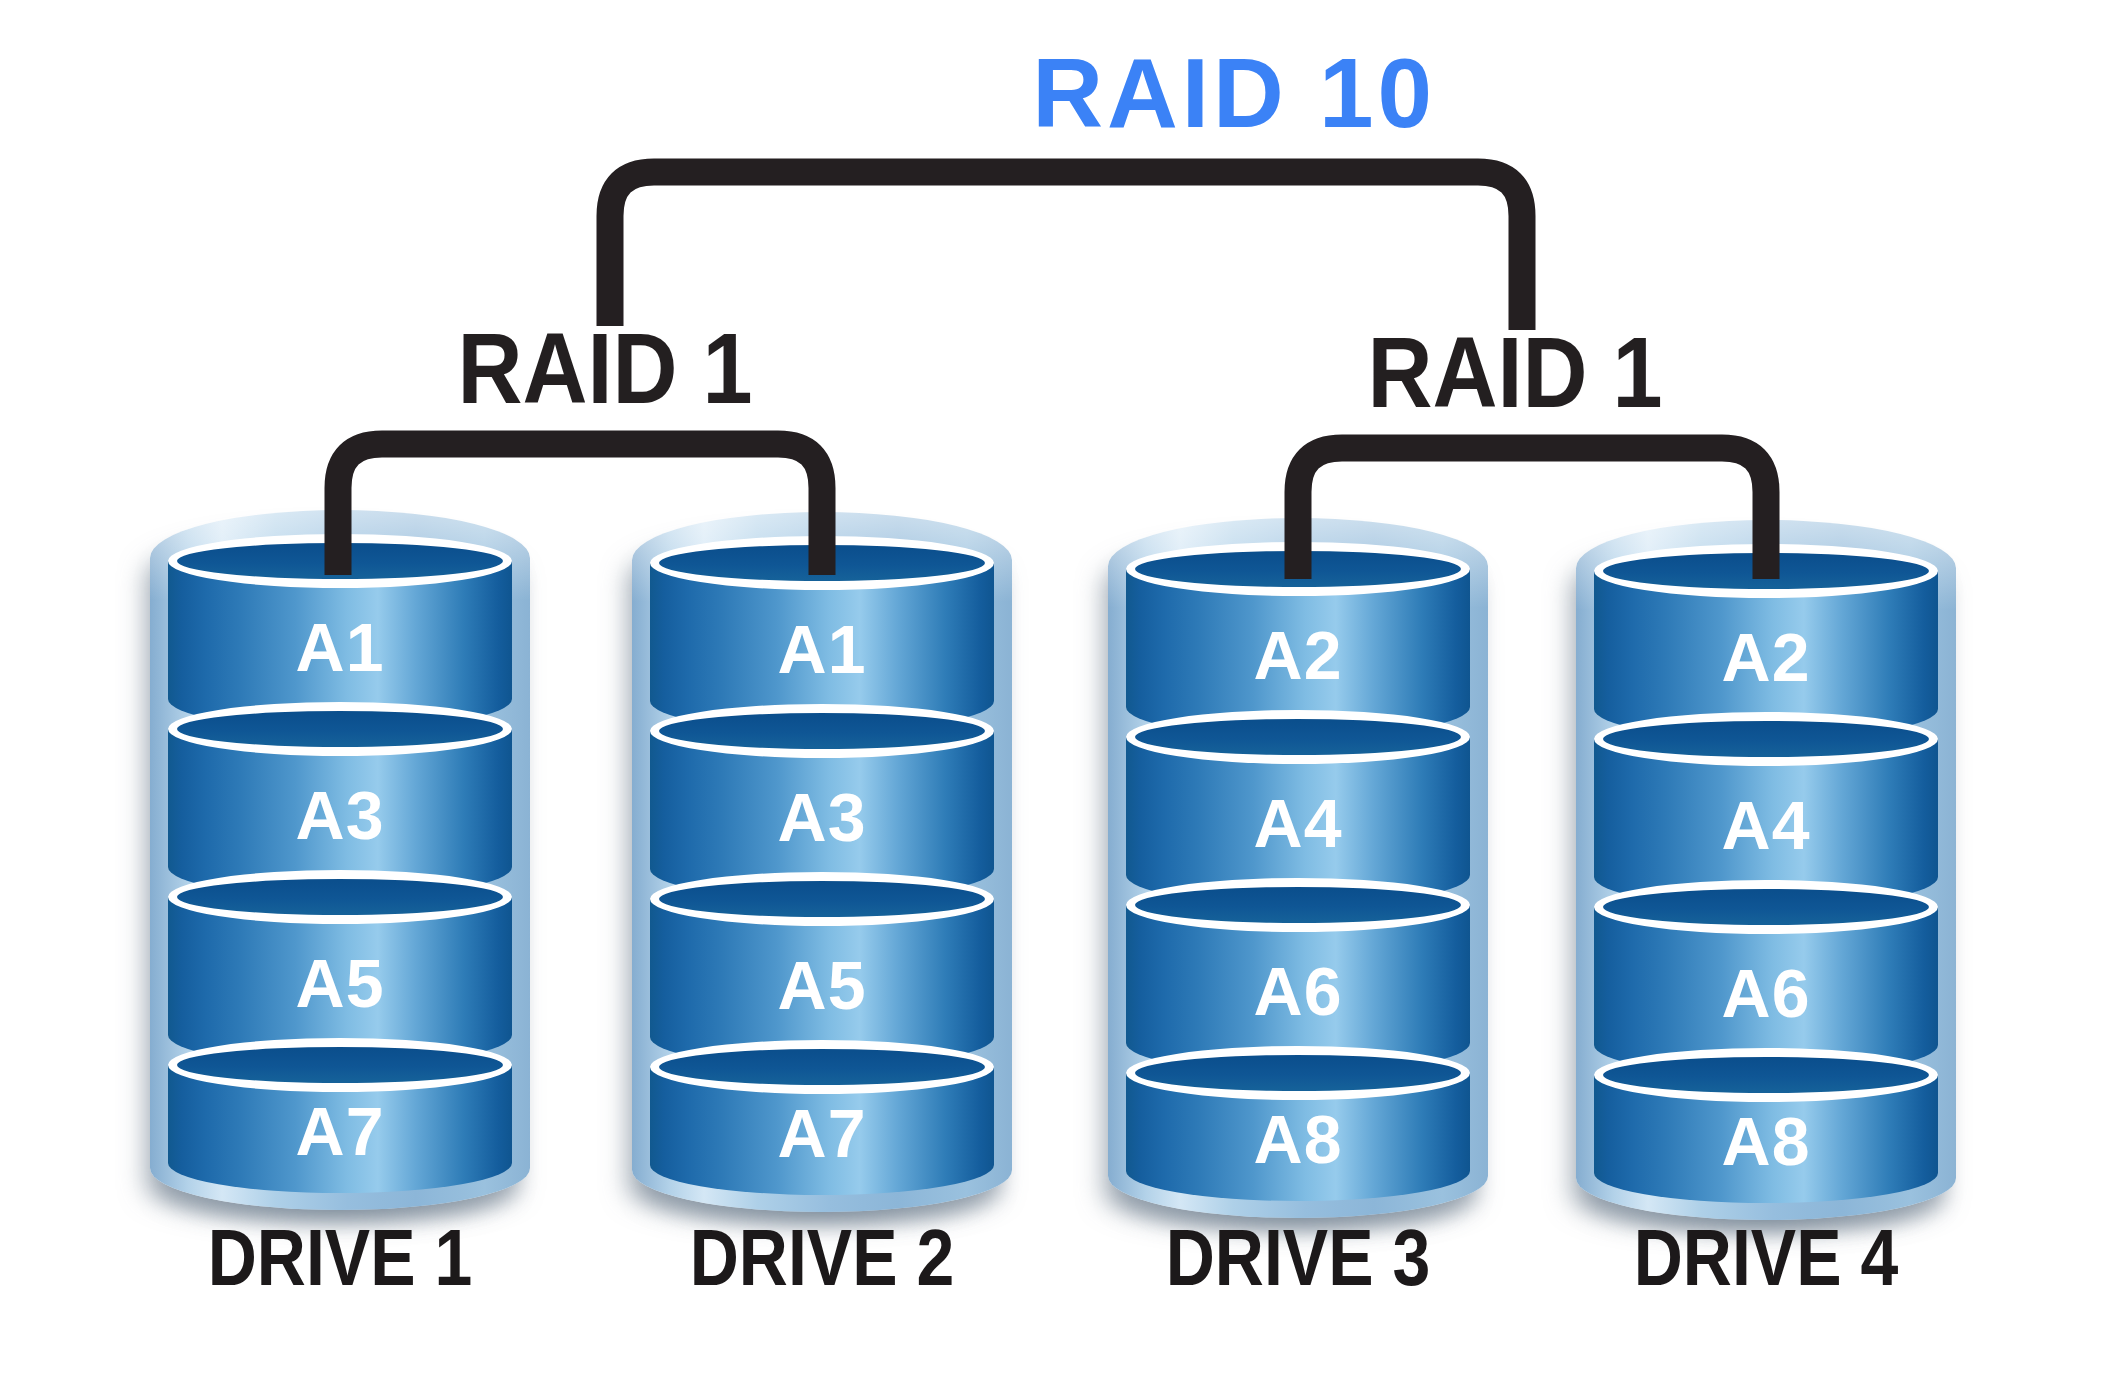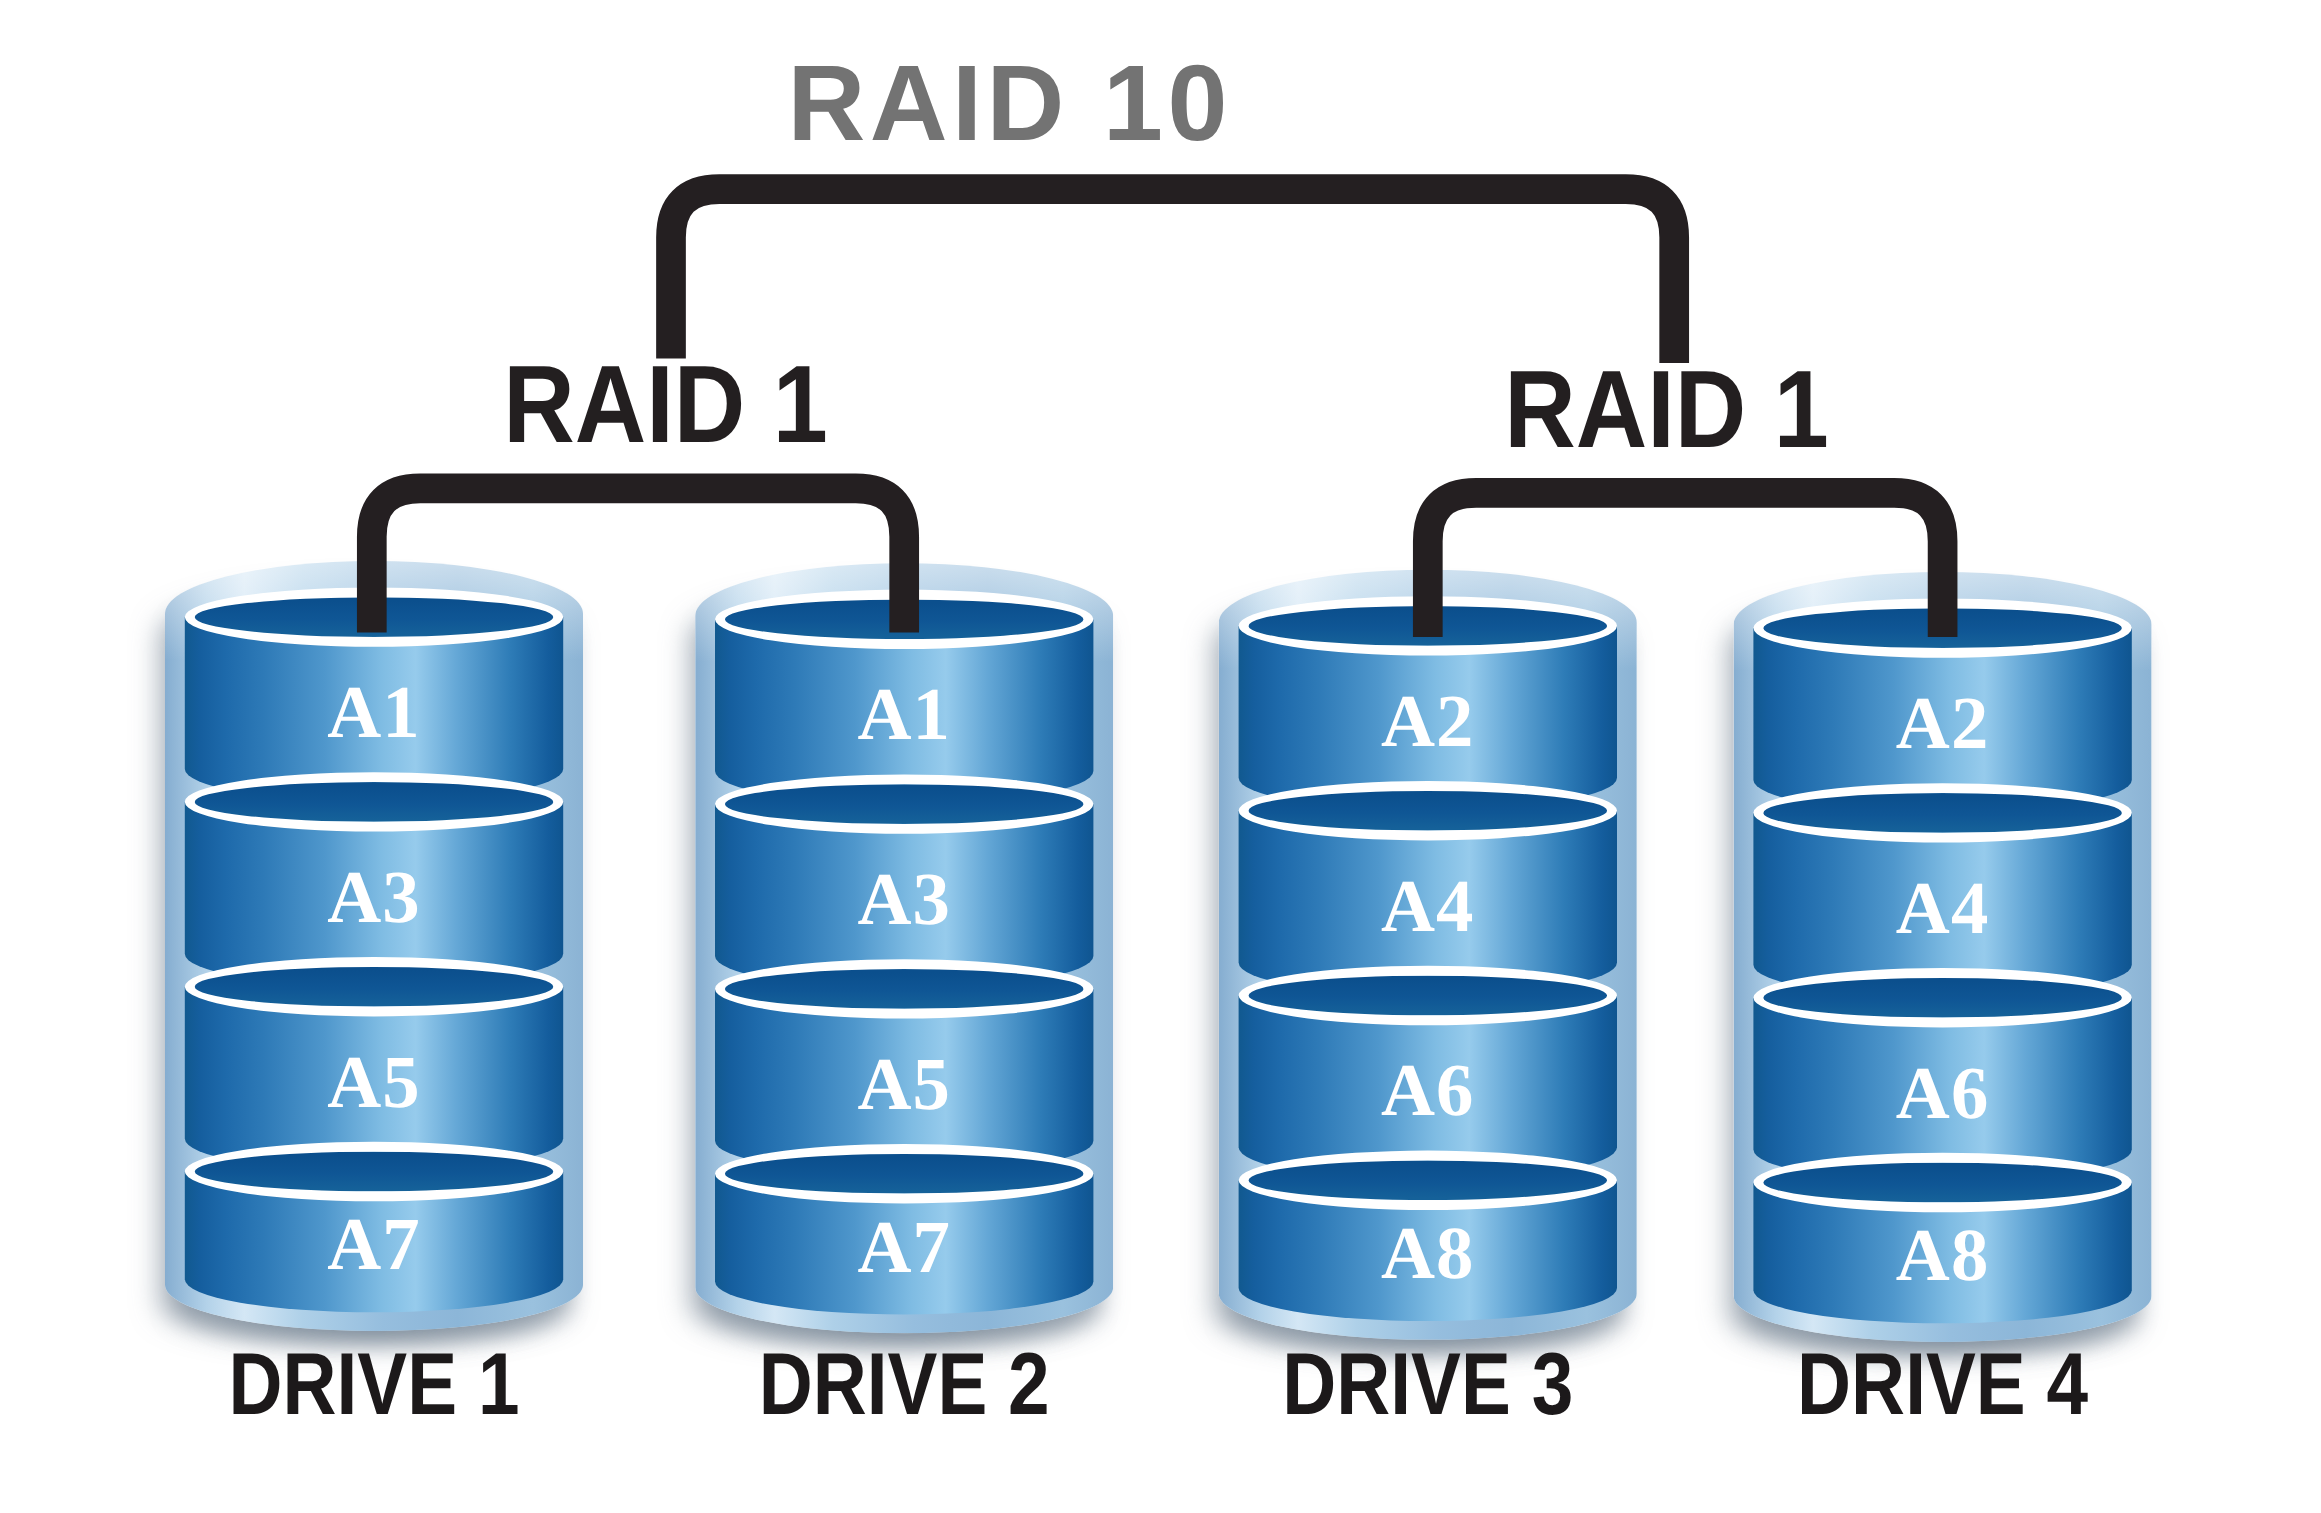--- a/index.html
+++ b/index.html
@@ -3,22 +3,22 @@
 <meta charset="utf-8">
 <style>
   html,body{margin:0;padding:0;background:#ffffff;}
   .canvas{
     position:relative;width:2110px;height:1375px;background:#ffffff;overflow:hidden;
     font-family:"Liberation Sans","DejaVu Sans",sans-serif;
   }
   
   .title{
     position:absolute;left:716px;top:44px;width:720px;height:110px;
-    font-size:98px;font-weight:bold;letter-spacing:4px;color:#737373;
-    text-align:left;line-height:1.02;white-space:nowrap;
+    font-size:98px;font-weight:bold;letter-spacing:4px;color:#3b82f6;
+    text-align:right;line-height:1.02;white-space:nowrap;
   }
   .raid1-label{
     position:absolute;top:318px;width:620px;height:110px;
     font-size:100px;font-weight:bold;color:#231f20;text-align:center;line-height:1.0;
     transform:scaleX(.90);transform-origin:center;white-space:nowrap;
   }
   .raid1-left{left:295px;}
   .raid1-right{left:1205px;top:322px;}
   .drive-name{
     position:absolute;top:1218px;width:440px;height:96px;
@@ -41,21 +41,21 @@
     background:
       linear-gradient(180deg, rgba(255,255,255,.55), rgba(255,255,255,0) 90px),
       linear-gradient(90deg,#85add0 0%,#b3d2e9 10%,#d4e7f5 19%,#aed0e8 33%,#96bede 52%,#8cb6d8 70%,#9ac1de 88%,#8bb3d4 100%);
     box-shadow:-14px 18px 24px -8px rgba(110,126,142,.5), 0 20px 22px -10px rgba(110,126,142,.55);
   }
   .segment{position:absolute;left:18px;width:344px;height:222px;}
   .seg-body{
     position:absolute;left:0;top:27px;width:344px;height:168px;
     border-radius:0 0 172px 172px / 0 0 30px 30px;
     background:linear-gradient(90deg,#11598f 0%,#155e9e 4%,#1e6aab 11%,#2e7ab7 21%,#4f97cc 37%,#7fbce3 52%,#96cbec 61%,#64a7d6 72%,#2e7cb7 86%,#145d9d 96%,#0f5590 100%);
-    display:flex;align-items:center;justify-content:center;font-family:Liberation Serif, serif;
+    display:flex;align-items:center;justify-content:center;
   }
   .segment.last .seg-body{height:128px;text-align:center;}
   .seg-ellipse{
     position:absolute;left:0;top:0;width:344px;height:54px;
     box-sizing:border-box;border:9px solid #ffffff;border-radius:50%;
     background:linear-gradient(180deg,#0b4f8d 8%,#0f5695 55%,#156199 95%);
   }
   .seg-label{
     font-size:68px;font-weight:bold;color:#ffffff;letter-spacing:1px;line-height:1;
     transform:translateY(2px);

